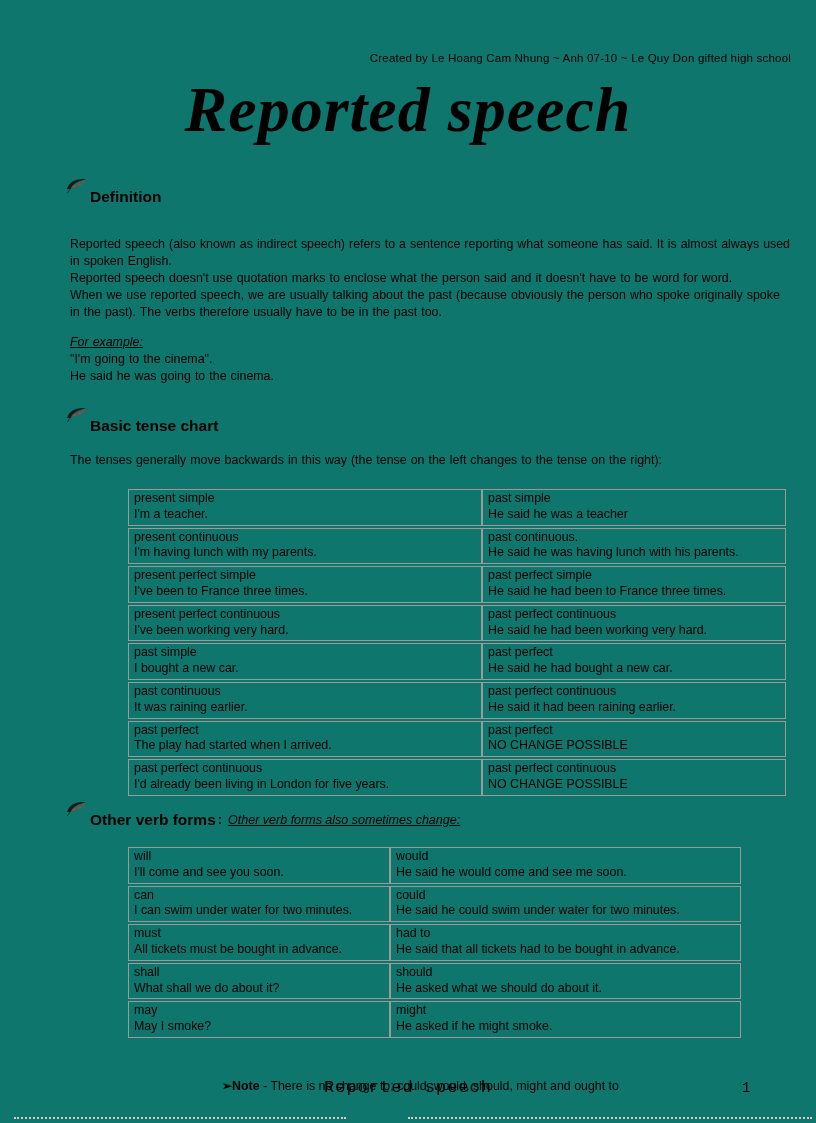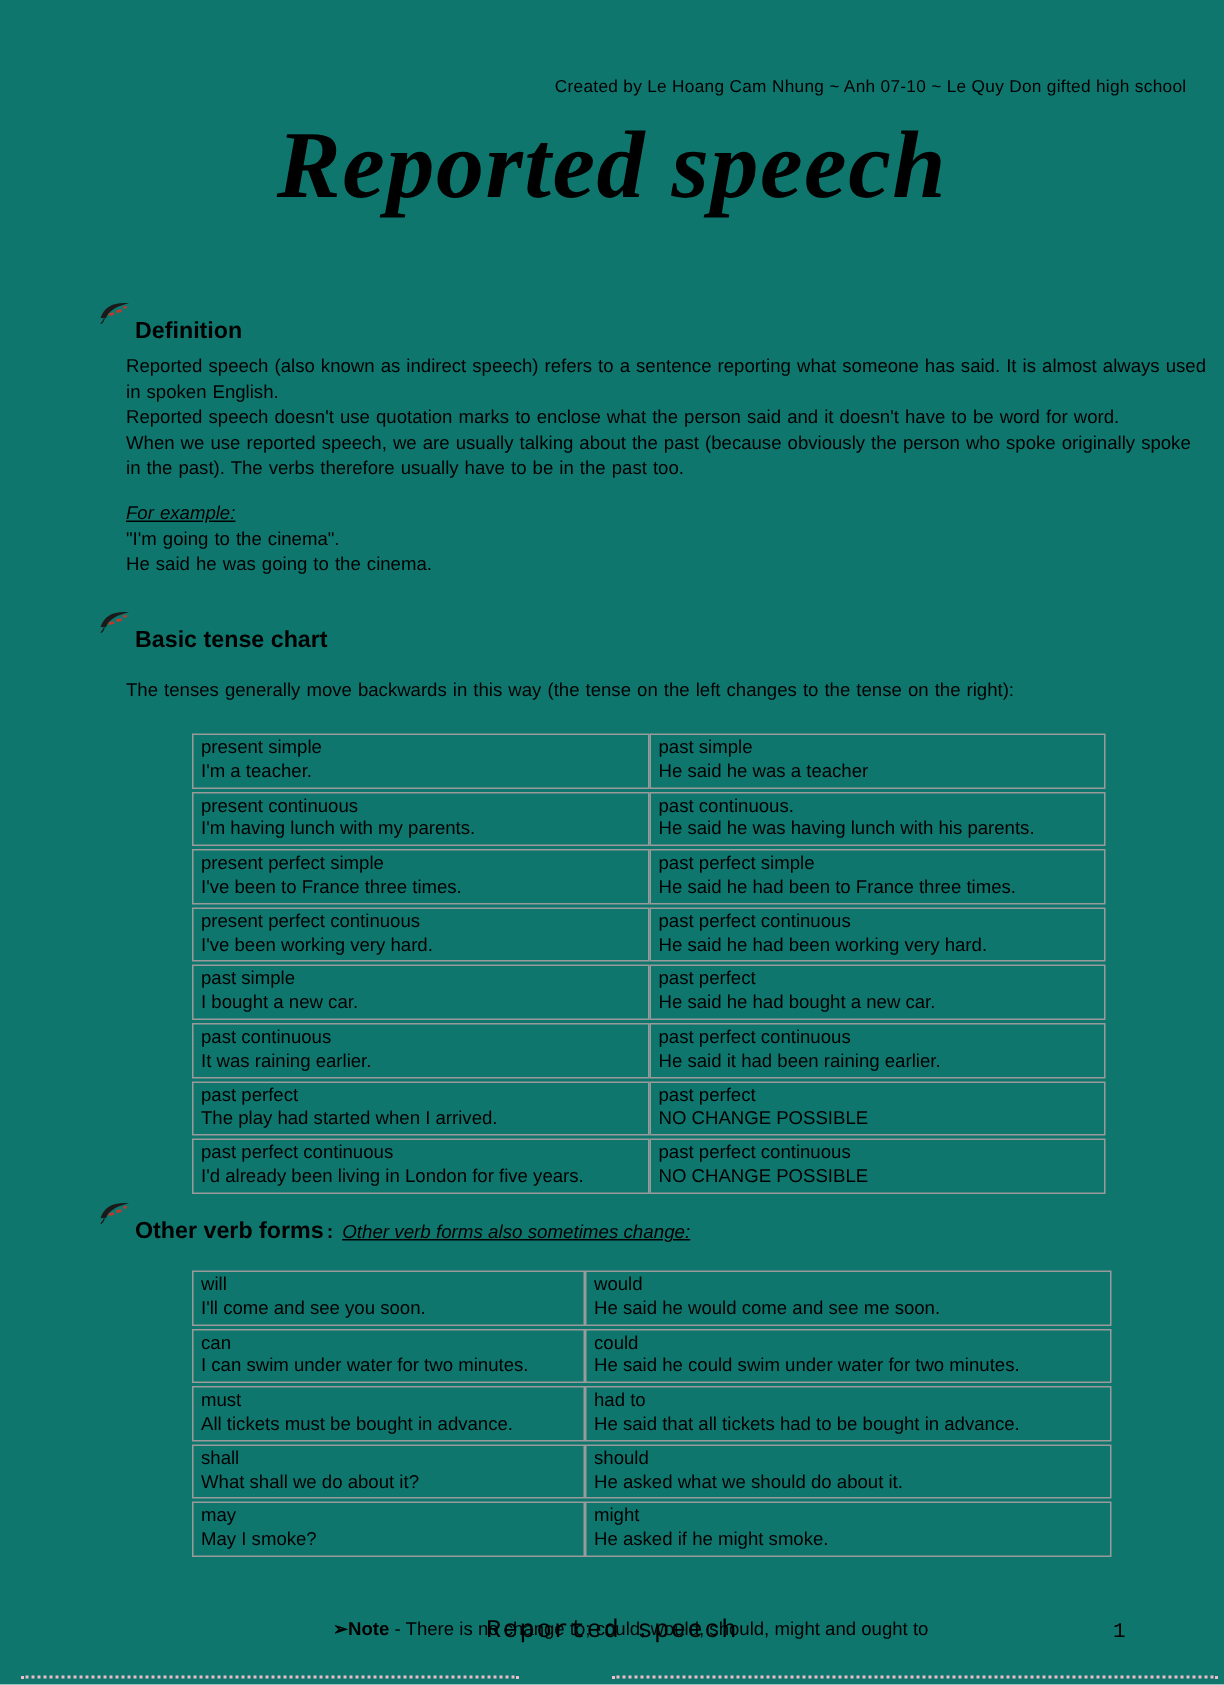--- a/index.html
+++ b/index.html
@@ -45,36 +45,36 @@
     gap: 2px;
     left: 66px;
   }
   .section-heading .h-text {
     font-size: 15.5px;
     font-weight: bold;
     line-height: 1.1;
   }
   .swoosh-icon { display: inline-block; margin-bottom: 8px; }
 
-  .heading-definition  { top: 200px; }
+  .heading-definition  { top: 177px; }
   .heading-basic       { top: 406px; }
   .heading-other       { top: 800px; }
   .heading-other .subtitle {
     font-size: 12.5px;
     font-style: italic;
     font-weight: normal;
     padding-bottom: 1px;
     padding-left: 4px;
     text-decoration: underline;
   }
   .heading-other .colon { font-size: 13px; font-weight: bold; padding-bottom: 1px; }
 
   .body-text {
     position: absolute;
-    left: 84px;
+    left: 70px;
     width: 720px;
     font-size: 12.4px;
     line-height: 16.9px;
     word-spacing: 0.6px;
   }
   .para-block { top: 236px; }
   .example-block { top: 334px; }
   .example-label {
     font-style: italic;
     text-decoration: underline;
@@ -93,21 +93,21 @@
     vertical-align: top;
     font-size: 12.4px;
     line-height: 15.8px;
     padding: 1px 5px 2px 5px;
     overflow: hidden;
     white-space: nowrap;
   }
   table.grammar td + td { border-left: 1px solid #9a9a9a; }
 
   .table-basic { top: 487px; width: 609px; }
-  .table-basic td:first-child { width: 305px; }
+  .table-basic td:first-child { width: 354px; }
   .table-basic td:last-child  { width: 304px; }
 
   .table-other { top: 845px; width: 613px; }
   .table-other td { padding: 2px 5px 3px 5px; }
   .table-other td:first-child { width: 262px; }
   .table-other td:last-child  { width: 351px; margin-left: 13px; }
 
   .note-line {
     position: absolute;
     top: 1035px;

